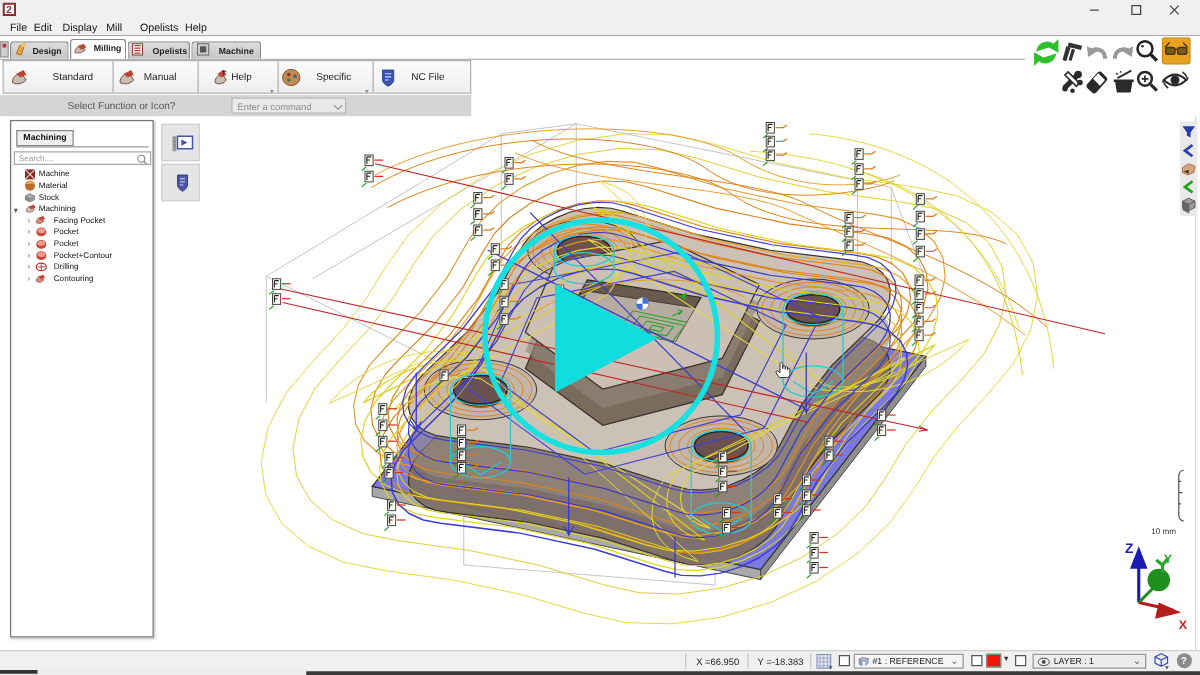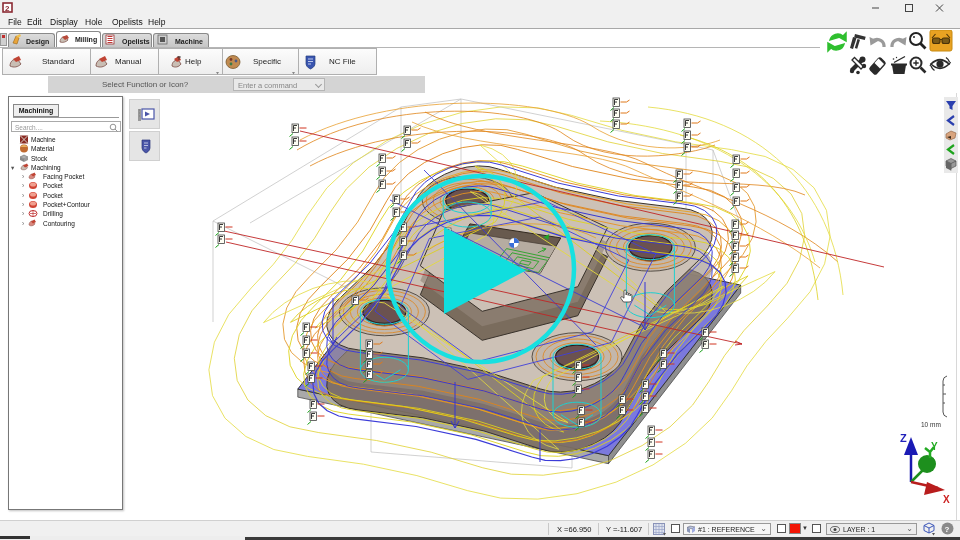--- a/index.html
+++ b/index.html
@@ -8,21 +8,21 @@
 .menubar span { position:absolute; top:0px; }
 .mline { position:absolute; top:28px; left:0; width:960px; height:1px; background:#a8a8a8; }
 .tabzone { position:absolute; top:29px; left:0; width:960px; height:19px; background:#fff; }
 .tab { position:absolute; top:4px; height:14px; background:linear-gradient(#dcdcdc,#c6c6c6); border:1px solid #8a8a8a; border-bottom:none; border-radius:3px 3px 0 0; font-size:7px; font-weight:bold; color:#222; }
 .tab.active { top:2px; height:16px; background:#fff; z-index:3; }
 .tab .lbl { position:absolute; top:4px; white-space:nowrap; }
 .ribbon { position:absolute; top:48px; left:0; width:892px; height:28px; background:#fff; }
 .rbox { position:absolute; top:0; left:2px; width:375px; height:27px; border:1px solid #b0b0b0; background:linear-gradient(#fcfcfc,#eee); }
 .rsep { position:absolute; top:1px; width:1px; height:25px; background:#b0b0b0; }
 .rlbl { position:absolute; top:9px; font-size:8px; color:#222; }
-.selbar { position:absolute; top:76px; left:0; width:377px; height:28px; background:#d4d4d4; border-bottom:1px solid #bbb;margin-left:48px; }
+.selbar { position:absolute; top:76px; left:0; width:377px; height:28px; background:#d4d4d4; border-bottom:1px solid #bbb; }
 .selbar .stext { position:absolute; left:54px; top:4px; font-size:8px; color:#555; }
 .combo { position:absolute; left:185px; top:2px; width:92px; height:13px; background:#e9e9e9; border:1px solid #b5b5b5; font-size:7.5px; color:#888; }
 .combo .ctext { position:absolute; left:4px; top:2px; }
 .combo .arr { position:absolute; right:3px; top:3px; width:5px; height:5px; border-right:1.5px solid #999; border-bottom:1.5px solid #999; transform:rotate(45deg); }
 .canvas { position:absolute; top:93px; left:0; width:960px; height:427px; background:#fff; }
 .panel { position:absolute; top:96px; left:8px; width:115px; height:414px; background:#fff; border:1px solid #777; box-shadow:1px 1px 2px rgba(0,0,0,0.25); }
 .ptab { position:absolute; top:7px; left:4px; width:46px; height:13px; background:#efefef; border:1px solid #888; font-size:7px; font-weight:bold; color:#111; text-align:center; line-height:12px; }
 .ptabline { position:absolute; top:20px; left:4px; right:3px; height:1px; background:#999; }
 .search { position:absolute; top:24px; left:2px; width:110px; height:11px; background:#fff; border:1px solid #aaa; font-size:6.5px; color:#999; }
 .tree { position:absolute; top:38px; left:2px; font-size:6.5px; color:#111; }
@@ -43,21 +43,21 @@
     <path d="M872,8 h7" stroke="#444" stroke-width="1"></path>
     <rect x="905.5" y="4.5" width="7" height="7" fill="none" stroke="#444" stroke-width="1"></rect>
     <path d="M936,4.5 l7,7 m0,-7 l-7,7" stroke="#444" stroke-width="1"></path>
   </svg>
 </div>
 
 <div class="menubar">
   <span style="left:8px">File</span>
     <span style="left:27px">Edit</span>
     <span style="left:50px">Display</span>
-  <span style="left:85px">Hole</span>
+  <span style="left:85px">Mill</span>
     <span style="left:112px">Opelists</span>
     <span style="left:148px">Help</span>
 </div>
 <div class="mline"></div>
 
 <div class="tabzone">
   <div style="position:absolute;top:4px;left:0px;width:7px;height:13px;background:#d0d0d0;border:1px solid #999">
       <div style="position:absolute;top:1px;left:1px;width:3px;height:3px;background:#c03030"></div>
     </div>
   <div class="tab" style="left:8px; width:47px;">
@@ -872,21 +872,21 @@
   <svg width="31" height="30">
       <path d="M12,8 h8 v8 c0,3 -4,5 -4,5 c0,0 -4,-2 -4,-5 z" fill="#4a55a8" stroke="#2a3578" stroke-width="0.7"></path>
       <path d="M14,11 h4 M14,13.5 h4 M14,16 h2.5" stroke="#d8ddf0" stroke-width="0.8"></path>
     </svg>
 </div>
 
 <div class="statusbar">
   <div class="sbsep" style="left:548px"></div>
   <span style="position:absolute;left:557px;top:4px">X =66.950</span>
   <div class="sbsep" style="left:598px"></div>
-  <span style="position:absolute;left:606px;top:4px">Y =-11.607</span>
+  <span style="position:absolute;left:606px;top:4px">Y =-18.383</span>
   <div class="sbsep" style="left:648px"></div>
   <svg width="14" height="13" style="position:absolute;left:653px;top:2px">
       <rect x="0.5" y="0.5" width="11" height="11" fill="#dfe3ee" stroke="#8a93b8"></rect>
       <path d="M3,1 v10 M6,1 v10 M9,1 v10 M1,3.5 h10 M1,6.5 h10 M1,9.5 h10" stroke="#9aa3c8" stroke-width="0.7"></path>
       <path d="M10,10 l3,0 -1.5,2.5 z" fill="#555"></path>
     </svg>
   <div class="chk" style="left:671px"></div>
   <div class="scombo" style="left:683px;width:88px">
     <svg width="10" height="9" style="position:absolute;left:2px;top:1.5px">
         <path d="M1,2.5 l3,-1.5 5,1 -3,1.8 z" fill="#b8c4e0" stroke="#556" stroke-width="0.5"></path>

